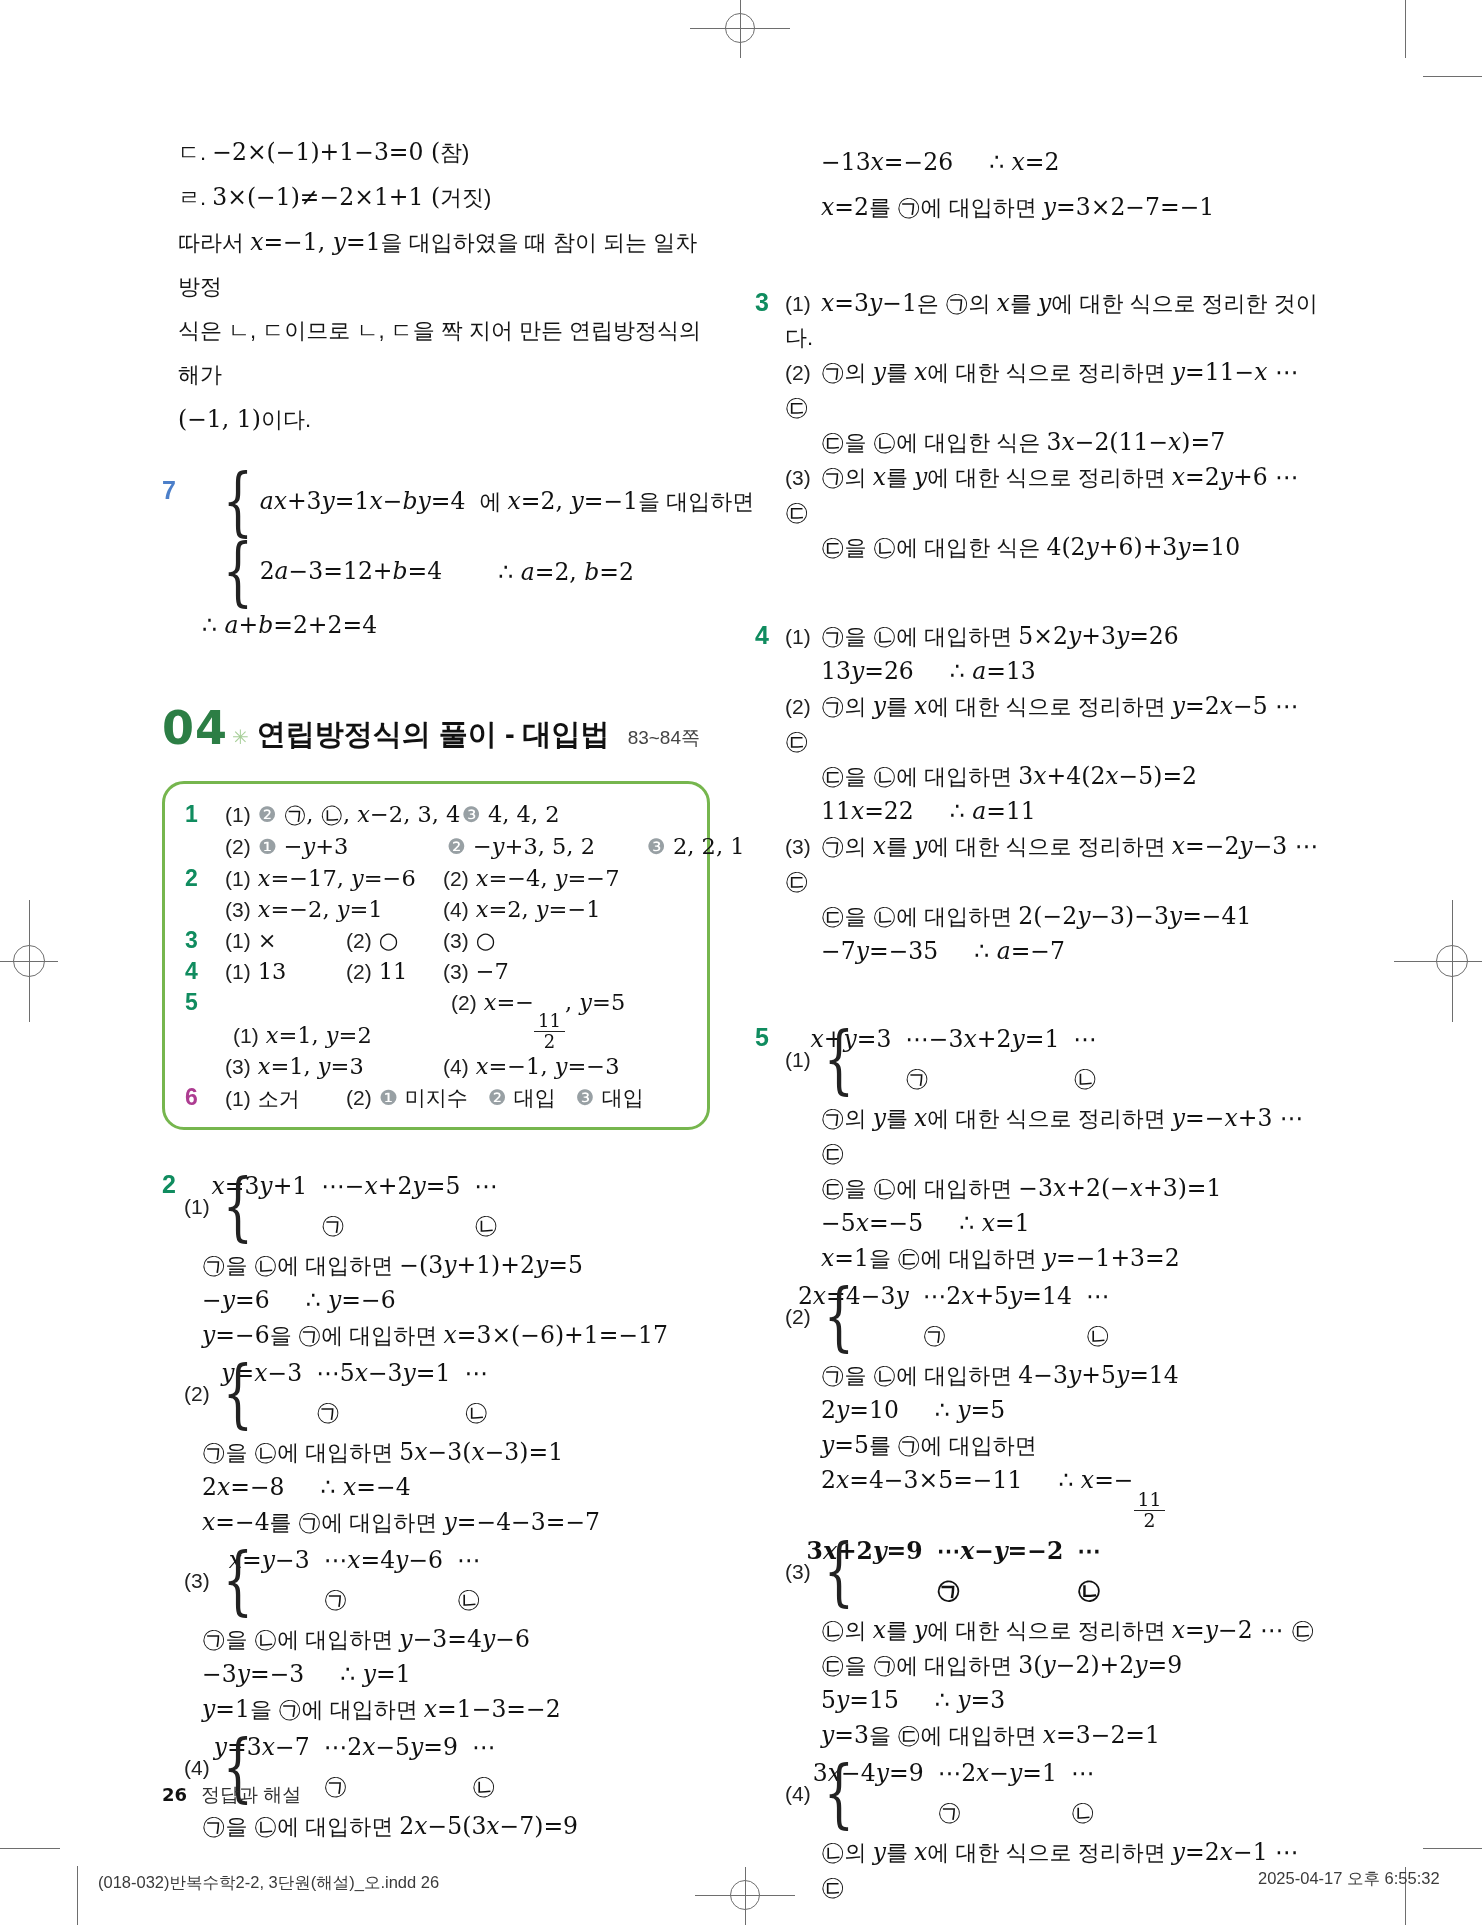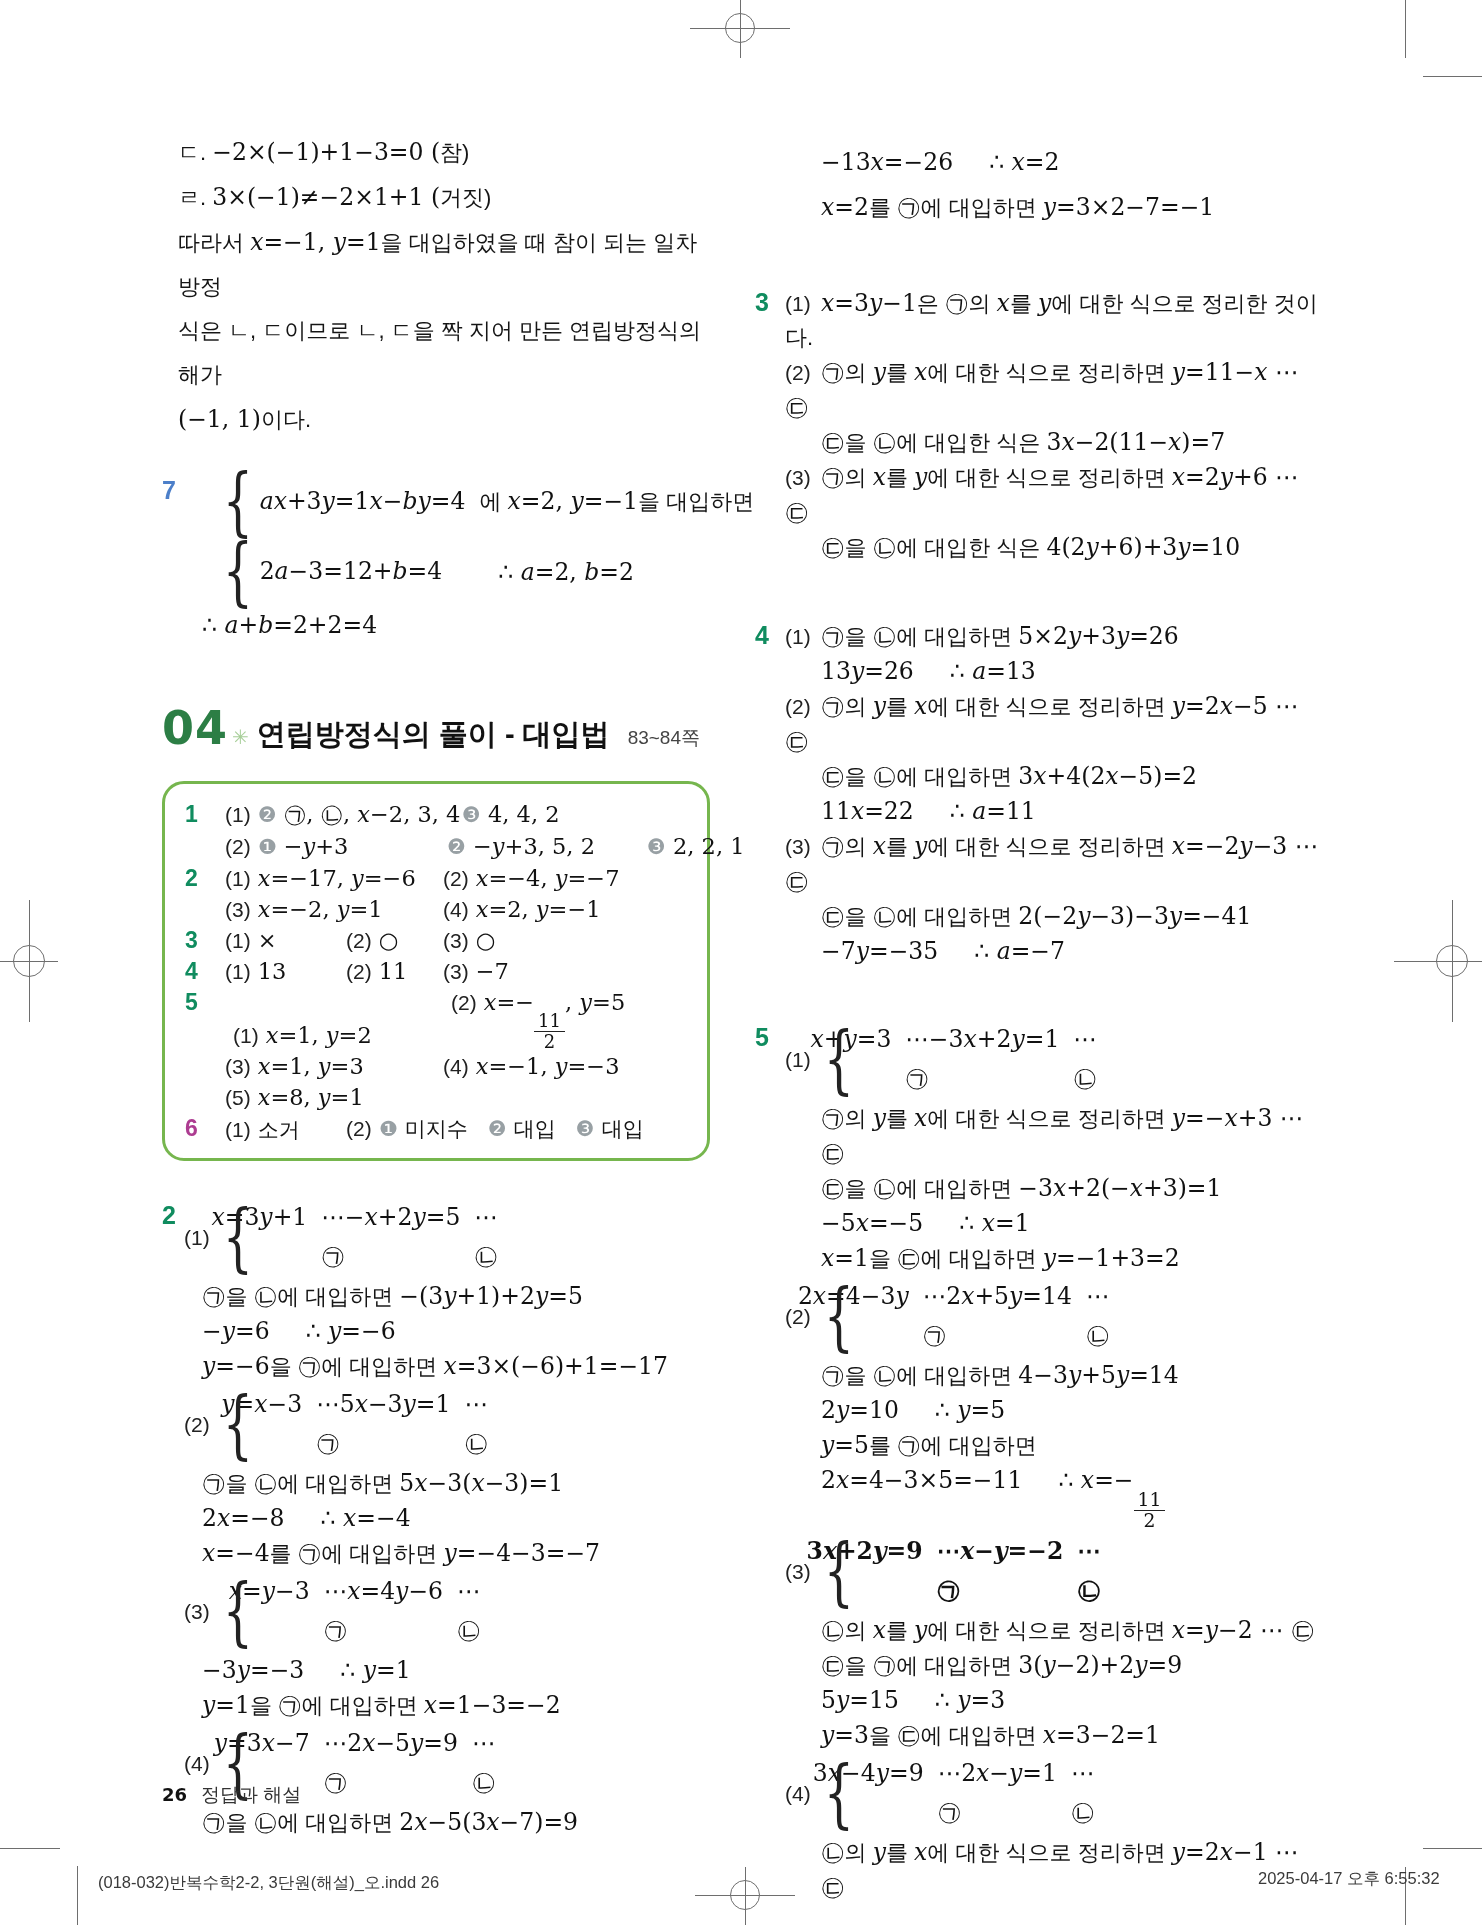--- a/index.html
+++ b/index.html
@@ -213,26 +213,20 @@
           </div>
         </div>
         <div class="arow">
           <span class="anum green"></span>
           <div class="aparts">
             <span class="apart" style="width: 218px;"><span class="alab">(3)</span><span class="atxt"><span class="m"><i>x</i>=1, <i>y</i>=3</span></span></span>
             <span class="apart"><span class="alab">(4)</span><span class="atxt"><span class="m"><i>x</i>=−1, <i>y</i>=−3</span></span></span>
           </div>
         </div>
         <div class="arow">
-          <span class="anum green"></span>
-          <div class="aparts">
-            <span class="apart"><span class="alab">(5)</span><span class="atxt"><span class="m"><i>x</i>=8, <i>y</i>=1</span></span></span>
-          </div>
-        </div>
-        <div class="arow">
           <span class="anum magenta">6</span>
           <div class="aparts">
             <span class="apart" style="width: 121px;"><span class="alab">(1)</span><span class="atxt">소거</span></span>
             <span class="apart"><span class="alab">(2)</span><span class="atxt"><span class="cn">❶</span><span class="m"> </span>미지수<span class="gp"></span><span class="cn">❷</span><span class="m"> </span>대입<span class="gp"></span><span class="cn">❸</span><span class="m"> </span>대입</span></span>
           </div>
         </div>
       </div>
       <div class="gap" style="height: 36px;"></div>
       <div class="blk sysblk">
         <span class="pnum green">2</span>
@@ -292,20 +286,21 @@
             </div>
             <div class="eqline">
               <span class="eq"><span class="m"><i>x</i>=4<i>y</i>−6</span></span>
               <span class="tag"><span class="m">⋯ ㉡</span></span>
             </div>
           </div>
         </div>
       </div>
       <div class="blk">
         <div class="cont">
+          <div class="ln"><span><span class="m">㉠</span>을 <span class="m">㉡</span>에 대입하면 <span class="m"><i>y</i>−3=4<i>y</i>−6</span></span></div>
           <div class="ln"><span><span class="m">−3<i>y</i>=−3</span><span class="gp"></span><span class="m">∴ <i>y</i>=1</span></span></div>
           <div class="ln"><span><span class="m"><i>y</i>=1</span>을 <span class="m">㉠</span>에 대입하면 <span class="m"><i>x</i>=1−3=−2</span></span></div>
         </div>
       </div>
       <div class="blk sysblk">
         <div class="sysbody">
           <span class="plab">(4)</span>
           <span class="brace">{</span>
           <div class="eqs" style="width: 190px;">
             <div class="eqline">

